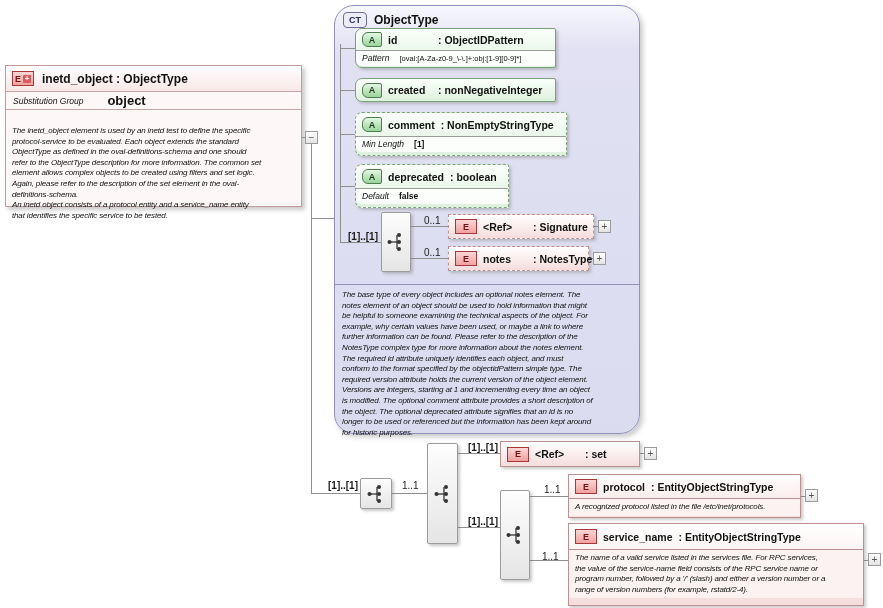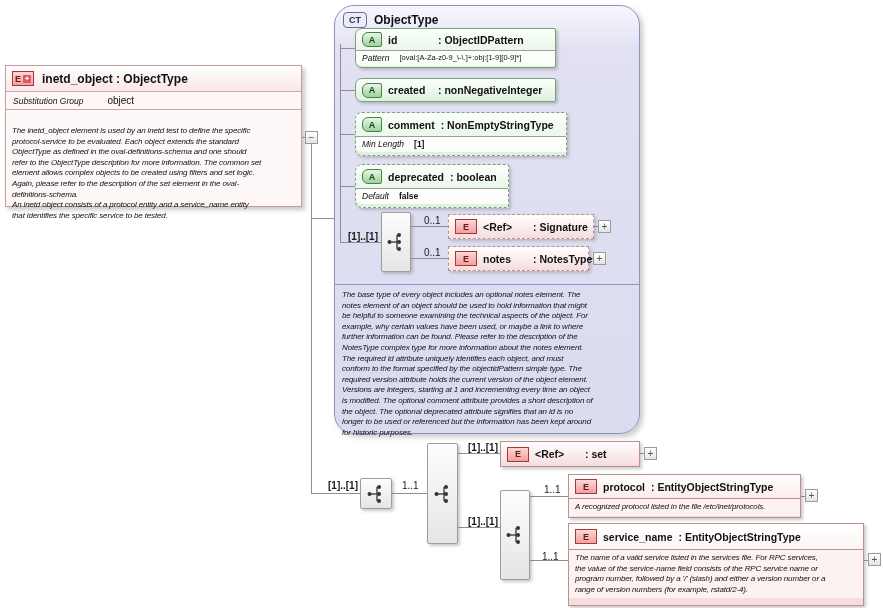--- a/index.html
+++ b/index.html
@@ -16,21 +16,21 @@
   .toggle{position:absolute;width:13px;height:13px;border:1px solid #9a9a9a;
           background:linear-gradient(#ffffff,#e3e3e3);font-size:10px;line-height:11px;
           text-align:center;color:#555;box-sizing:border-box;}
   
   .big-el{border:1px solid #c49c9c;background:#fef7f7;box-shadow:3px 3px 4px rgba(140,140,140,.45);}
   .big-el .hdr{display:flex;align-items:center;gap:8px;height:25px;padding:0 6px;
                border-bottom:1px solid #c9a6a6;background:linear-gradient(#ffffff,#f9e7e7);}
   .big-el .hdr .ttl{font-weight:bold;font-size:12px;white-space:nowrap;}
   .subrow{display:flex;align-items:center;height:17px;padding:0 7px;border-bottom:1px solid #c9a6a6;}
   .subrow .lab{font-style:italic;font-size:8.5px;}
-  .subrow .val{font-weight:normal;font-size:10px;margin-left:24px;}
+  .subrow .val{font-weight:bold;font-size:13px;margin-left:24px;}
   .desc,.ann{font-style:italic;font-size:8px;line-height:10.6px;letter-spacing:-0.15px;
              white-space:pre;overflow:hidden;}
   .desc{padding:4px 6px;margin-top:12px;}
   
   .ct-box{border:1px solid #9191bb;border-radius:11px;
           background:linear-gradient(#f7f7fd,#e1e1f3 10%,#dbdbf0);
           box-shadow:3px 3px 5px rgba(140,140,140,.45);}
   .ct-hdr{display:flex;align-items:center;gap:7px;padding:6px 8px 0 8px;}
   .ct-title{font-weight:bold;font-size:12px;}
   .badge-ct{width:22px;height:14px;border:1px solid #6c6c94;border-radius:4px;background:#ececf9;
@@ -38,21 +38,21 @@
             justify-content:center;}
   .ct-ann{position:absolute;left:0;right:0;top:278px;border-top:1px solid #9191bb;
           padding:5px 7px;}
   
   .attr{border:1px solid #79a379;border-radius:7px 2px 2px 7px;
         background:linear-gradient(#fbfffb,#ddf1dd);box-shadow:2px 2px 3px rgba(120,120,120,.4);}
   .attr.opt{border-style:dashed;}
   .row-h{display:flex;align-items:center;gap:6px;padding:0 6px;height:21px;}
   .row-h .nm{font-weight:bold;font-size:10.5px;min-width:44px;display:inline-block;white-space:nowrap;}
   .row-h .tp{font-weight:bold;font-size:10.5px;white-space:nowrap;}
-  .facet{display:flex;align-items:flex-start;gap:10px;border-top:1px solid #9c9c9c;
+  .facet{display:flex;align-items:flex-end;gap:10px;border-top:1px solid #9c9c9c;
          background:rgba(255,255,255,.85);padding:2px 6px 3px 6px;border-radius:0 0 2px 6px;}
   .facet .fl{font-style:italic;font-size:8.5px;white-space:nowrap;}
   .facet .fv{font-size:7.5px;white-space:nowrap;}
   .badge-a{width:18px;height:13px;border:1px solid #4d7d4d;border-radius:6px 2px 2px 6px;
            background:linear-gradient(#e4f8e4,#9bd49b);color:#1c3d1c;font-size:9px;font-weight:bold;
            display:flex;align-items:center;justify-content:center;flex:0 0 auto;}
   
   .el{border:1px solid #bb9090;background:linear-gradient(#ffffff,#f6dcdc);
       box-shadow:2px 2px 3px rgba(120,120,120,.4);}
   .el.opt{border-style:dashed;}

